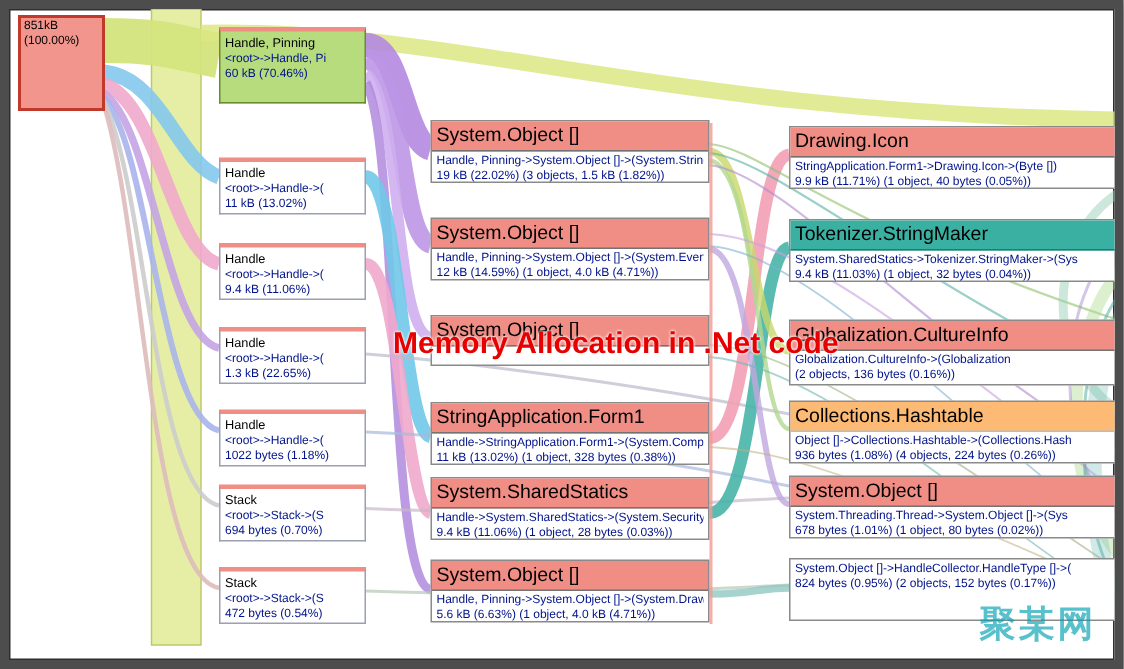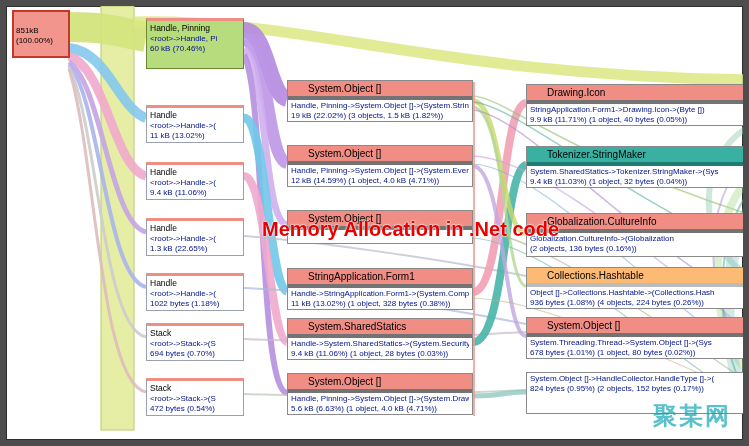--- a/index.html
+++ b/index.html
@@ -2,27 +2,27 @@
 <html><head>
 <meta charset="utf-8">
 <style>
   *{margin:0;padding:0;box-sizing:border-box}
   html,body{width:749px;height:446px;overflow:hidden;background:#9a9a9a;font-family:"Liberation Sans",sans-serif}
   .frame{position:absolute;left:0;top:0;width:749px;height:446px;background:#fff;
          border:6px solid #4d4d4d;box-shadow:inset 0 0 0 1px #2e2e2e, 3px 3px 6px rgba(0,0,0,.55)}
   .stage{position:absolute;inset:0;overflow:hidden}
   svg.flows{position:absolute;left:0;top:0;z-index:1}
   .node{position:absolute;z-index:2;font-size:8px;line-height:1.3;cursor:default}
-  .root{left:6px;top:4px;width:58px;height:48px;background:#f2958c;border:2px solid #c0392b;padding:14px 2px;color:#000}
+  .root{left:6px;top:4px;width:58px;height:64px;background:#f2958c;border:2px solid #c0392b;padding:0 2px;color:#000}
   .mid{left:140px;width:98px;background:#fff;border:1px solid #9aa0b0;border-top:3px solid #f08d85;padding:2px 3px}
   .mid.pinning{background:#b6dc7e;border:1px solid #6a8a30;border-top:3px solid #f08d85}
   .n-name{font-size:8.5px;color:#000;white-space:nowrap;overflow:hidden}
   .n-path,.n-size{color:#00128a;font-size:8px;white-space:nowrap;overflow:hidden}
   .card{background:#fff;border:1px solid #8a8a8a}
-  .card .hdr{background:#f08d85;border-bottom:4px solid #737373;padding:1px 20px;font-size:10px;color:#000;white-space:nowrap;overflow:hidden}
+  .card .hdr{background:#f08d85;border-bottom:1px solid #737373;padding:1px 3px;font-size:13px;color:#000;white-space:nowrap;overflow:hidden}
   .card .hdr.hdr-teal{background:#3ab0a2;border-bottom-color:#1d7d72}
   .card .hdr.hdr-gray{background:#fdba74;border-bottom-color:#bbb}
   .card .bd{padding:1px 3px 2px}
   .center-col{left:281px;width:186px}
   .right-col{left:520px;width:224px}
   .overlay-title{position:absolute;left:256px;top:212px;z-index:5;color:#e60000;font-weight:bold;
                  font-size:20px;white-space:nowrap;text-shadow:0 0 2px #fff,0 0 2px #fff}
   .watermark{position:absolute;right:12px;bottom:8px;z-index:5;color:#00a0b0;opacity:.65;
              font-size:24px;font-weight:bold;letter-spacing:2px}
 </style>

